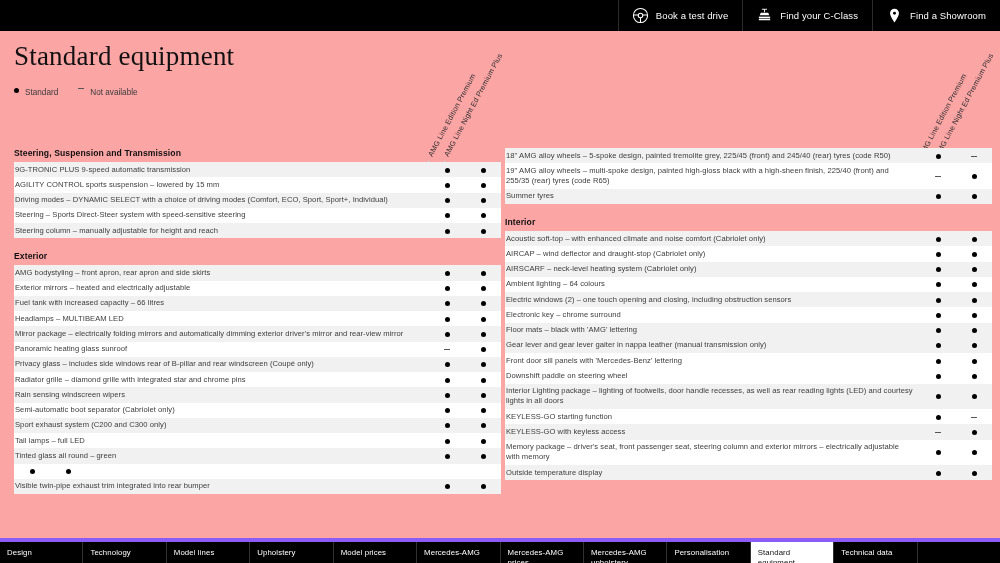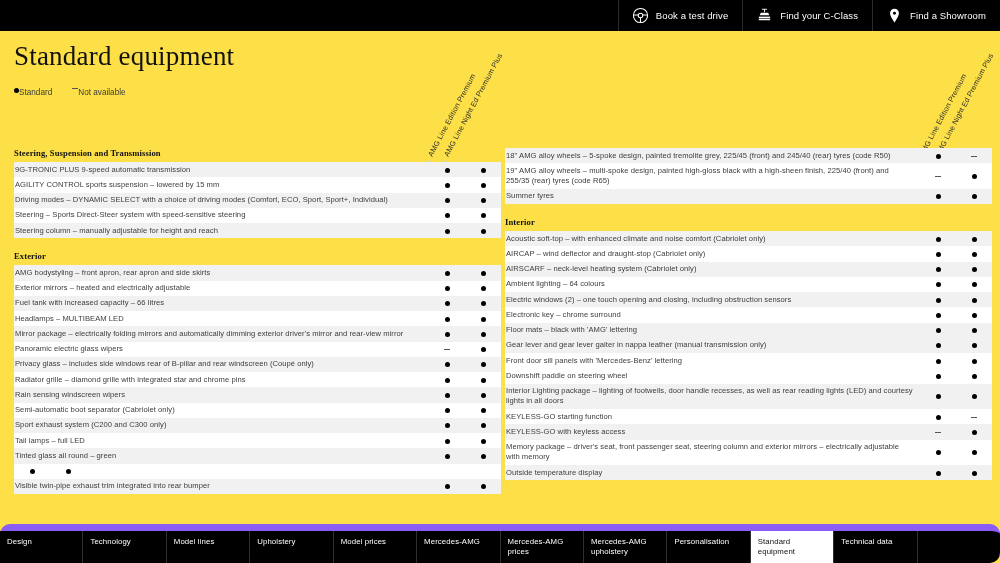--- a/index.html
+++ b/index.html
@@ -2,21 +2,21 @@
 <html><head>
 <meta charset="utf-8">
 <style>
   * { box-sizing: border-box; margin: 0; padding: 0; }
   html, body {
     width: 1000px; height: 563px;
     background: #ffffff;
     font-family: "Liberation Sans", sans-serif;
     overflow: hidden;
   }
-  #page { position: relative; width: 1000px; height: 563px; background:#fde047; }
+  #page { position: relative; width: 1000px; height: 563px; background:#fca5a5; }
 
   
   .topbar {
     position: absolute; top: 0; left: 0; width: 1000px; height: 31px;
     background: #000; display: flex; justify-content: flex-end; align-items: stretch;
   }
   .topbar-item {
     display: flex; align-items: center; gap: 7px;
     padding: 0 14px 0 13px;
     border-left: 1px solid #2b2b2b;
@@ -29,21 +29,21 @@
 
   
   .page-title {
     position: absolute; left: 14px; top: 41px;
     font-family: "Liberation Serif", serif;
     font-size: 27px; font-weight: 400; color: #111; letter-spacing: .2px;
   }
 
   
   .legend { position: absolute; left: 14px; top: 88px; display: flex; align-items: center; gap: 20px; }
-  .legend-entry { display: flex; align-items: flex-start; font-size: 8.2px; color: #3a3a3a; }
+  .legend-entry { display: flex; align-items: flex-start; gap: 6px; font-size: 8.2px; color: #3a3a3a; }
   .lg-dot { width: 5px; height: 5px; border-radius: 50%; background: #000; display: block; }
   .lg-dash { width: 6px; height: 1px; background: #555; display: block; }
 
   
   .colheads { position: absolute; top: 0; height: 160px; pointer-events: none; }
   .colhead {
     position: absolute; bottom: 0;
     transform-origin: left bottom;
     transform: rotate(-62deg);
     white-space: nowrap;
@@ -57,21 +57,21 @@
   }
 
   
   .col { position: absolute; top: 148px; width: 487px; }
   .col.left  { left: 14px; }
   .col.right { left: 505px; }
 
   .group { margin-bottom: 13px; }
   .group-title {
     font-size: 8.6px; font-weight: bold; color: #111;
-    padding: 0 0 4px 0; letter-spacing: .1px; font-family: Liberation Serif, serif;
+    padding: 0 0 4px 0; letter-spacing: .1px;
   }
   .rows { width: 100%; }
   .row {
     position: relative; display: flex; align-items: stretch;
     min-height: 15px;
     background: #ffffff;
   }
   .row.alt { background: #f1f1f1; }
   .row-label {
     flex: 1 1 auto;
@@ -82,24 +82,23 @@
   .marks { flex: 0 0 72px; display: flex; }
   .mark {
     flex: 0 0 36px; display: flex; align-items: center; justify-content: center;
     padding-top: 1px;
   }
   .mark .dot { width: 5px; height: 5px; border-radius: 50%; background: #000; display: block; }
   .mark .dash { width: 6px; height: 1px; background: #555; display: block; }
 
   
   .tabbar {
-    position: absolute; left: 0; bottom: 0; width: 1000px; height: 39px;
+    position: absolute; left: 0; bottom: 0; width: 1000px; height: 25px;
     background: #000; display: flex; align-items: stretch;
-    border-top: 7px solid #8b5cf6;
-    border-radius: 10px;
+    border-top: 4px solid #8b5cf6;
   }
   .tab {
     flex: 1 1 0; min-width: 0;
     border-right: 1px solid #303030;
     color: #ffffff; background: #000;
     font-size: 7.8px; line-height: 1.25;
     padding: 6px 6px 0 7px;
     letter-spacing: .1px;
     word-wrap: break-word;
   }
@@ -273,21 +272,21 @@
             <div class="marks">
               <div class="mark">
                 <span class="dot"></span>
               </div>
               <div class="mark">
                 <span class="dot"></span>
               </div>
             </div>
           </div>
           <div class="row">
-            <div class="row-label">Panoramic electric glass wipers</div>
+            <div class="row-label">Panoramic heating glass sunroof</div>
             <div class="marks">
               <div class="mark">
                 <span class="dash"></span>
               </div>
               <div class="mark">
                 <span class="dot"></span>
               </div>
             </div>
           </div>
           <div class="row alt">

